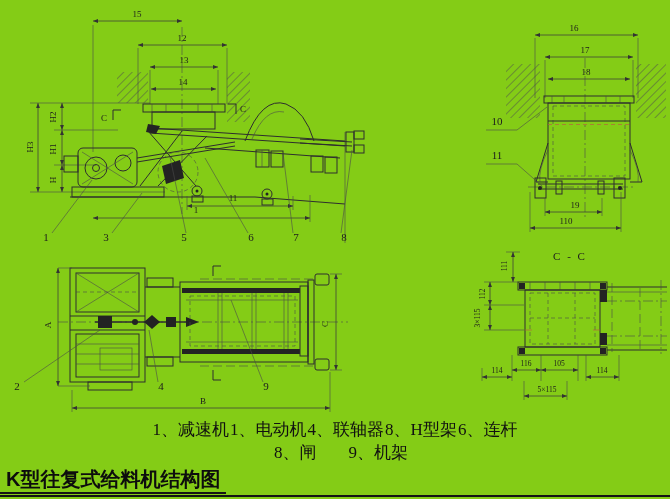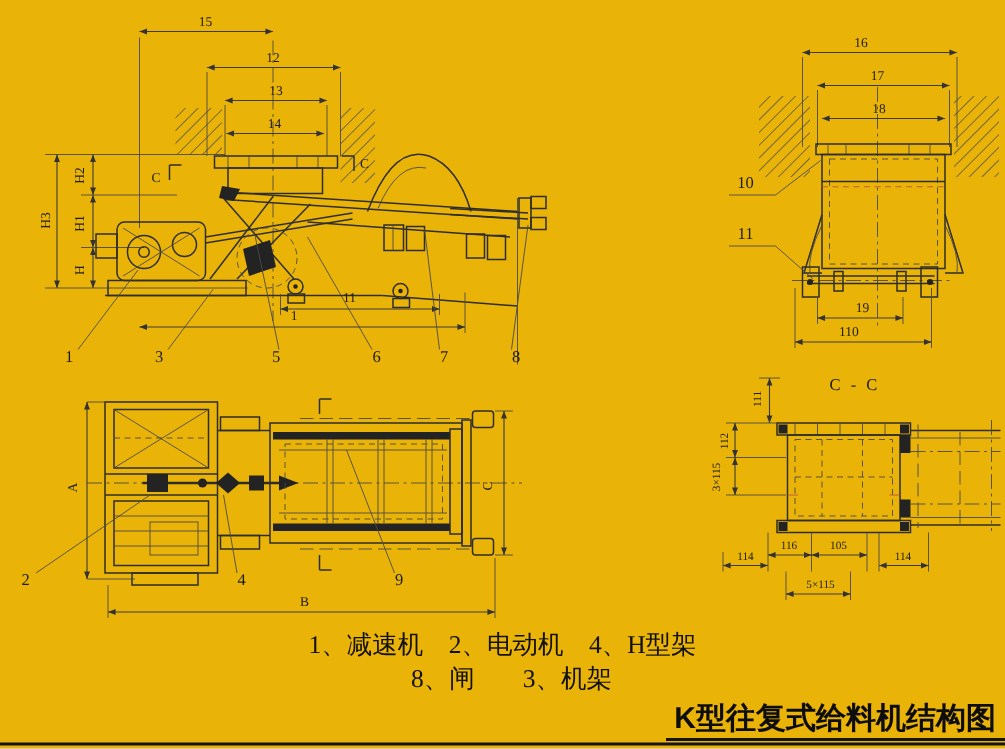--- a/index.html
+++ b/index.html
@@ -1,17 +1,17 @@
 <!DOCTYPE html>
 <html><head>
 <meta charset="utf-8">
 <style>
   html,body{margin:0;padding:0;background:#e8e8e8;}
   #stage{
-    position:relative;width:670px;height:499px;background:#eab308;
+    position:relative;width:670px;height:499px;background:#84cc16;
     font-family:"Liberation Serif","DejaVu Serif",serif;overflow:hidden;
   }
   svg{position:absolute;left:0;top:0;}
   svg text{font-family:"Liberation Serif","DejaVu Serif",serif;fill:#1d1d1d;}
   .lbl{font-size:9px;text-anchor:middle;}
   .lblv{font-size:9px;text-anchor:middle;}
   .callout{font-size:11px;text-anchor:middle;}
   .vtitle{font-size:11px;text-anchor:middle;letter-spacing:2px;}
   .ink{stroke:#2e2e2e;fill:none;stroke-width:1;}
   .thk{stroke:#2e2e2e;fill:none;stroke-width:1.6;}
@@ -19,23 +19,23 @@
   .thin{stroke:#4a4a4a;fill:none;stroke-width:.6;}
   .dash{stroke-dasharray:4 3;}
   .ldash{stroke-dasharray:9 4;}
   .cl{stroke-dasharray:10 3 2 3;}
   .red{stroke:#c05046;}
   .fillk{fill:#232323;stroke:none;}
   #legend{
     position:absolute;left:0;top:418px;width:670px;color:#111;
   }
   .leg-row{display:flex;justify-content:center;font-size:17px;line-height:23px;white-space:nowrap;}
-  .leg-row.r1{gap:17px;}
+  .leg-row.r1{gap:1px;}
   .leg-row.r2{gap:32px;margin-left:12px;}
-  #title-wrap{position:absolute;left:0;top:467px;width:670px;text-align:right;}
+  #title-wrap{position:absolute;left:0;top:467px;width:670px;text-align:left;}
   #main-title{
     display:inline-block;font-family:"Liberation Sans","DejaVu Sans",sans-serif;
     font-weight:700;font-size:20px;color:#0d0d0d;border-bottom:2px solid #151515;
     padding:0 6px 1px 6px;line-height:24px;
   }
   #bottom-rule{position:absolute;left:0;top:495px;width:670px;height:2px;background:#141414;}
 </style>
 </head>
 <body>
 
@@ -404,26 +404,28 @@
       <line class="thin" x1="567" y1="381" x2="567" y2="400"></line>
       <line class="dim" x1="524" y1="396" x2="567" y2="396" marker-start="url(#ae)" marker-end="url(#ae)"></line>
       <text class="lbl" style="font-size:7.5px" x="547" y="392">5×115</text>
     </g>
   </g>
 </svg>
 
   <div id="legend">
     <div class="leg-row r1">
       <span>1、减速机</span>
-      <span>2、电动机</span>
-      <span>4、H型架</span>
+      <span>1、电动机</span>
+      <span>4、联轴器</span>
+      <span>8、H型架</span>
+      <span>6、连杆</span>
     </div>
     <div class="leg-row r2">
       <span>8、闸</span>
-      <span>3、机架</span>
+      <span>9、机架</span>
     </div>
   </div>
 
   <div id="title-wrap">
     <span id="main-title">K型往复式给料机结构图</span>
   </div>
   <div id="bottom-rule"></div>
 
 </div>
 

